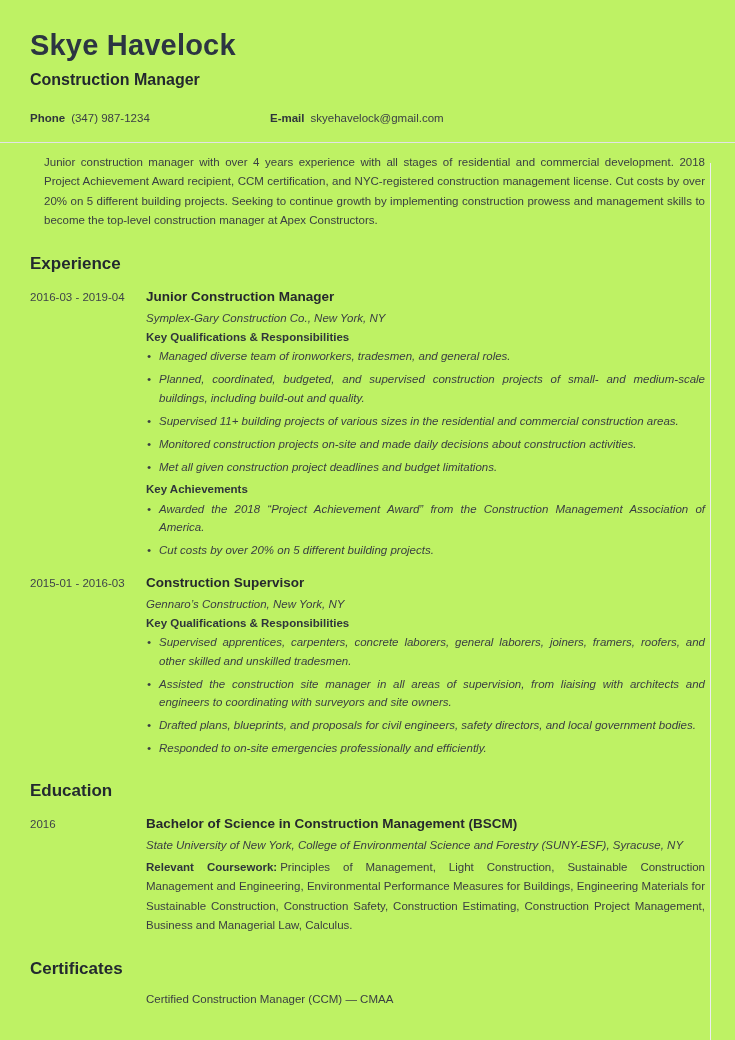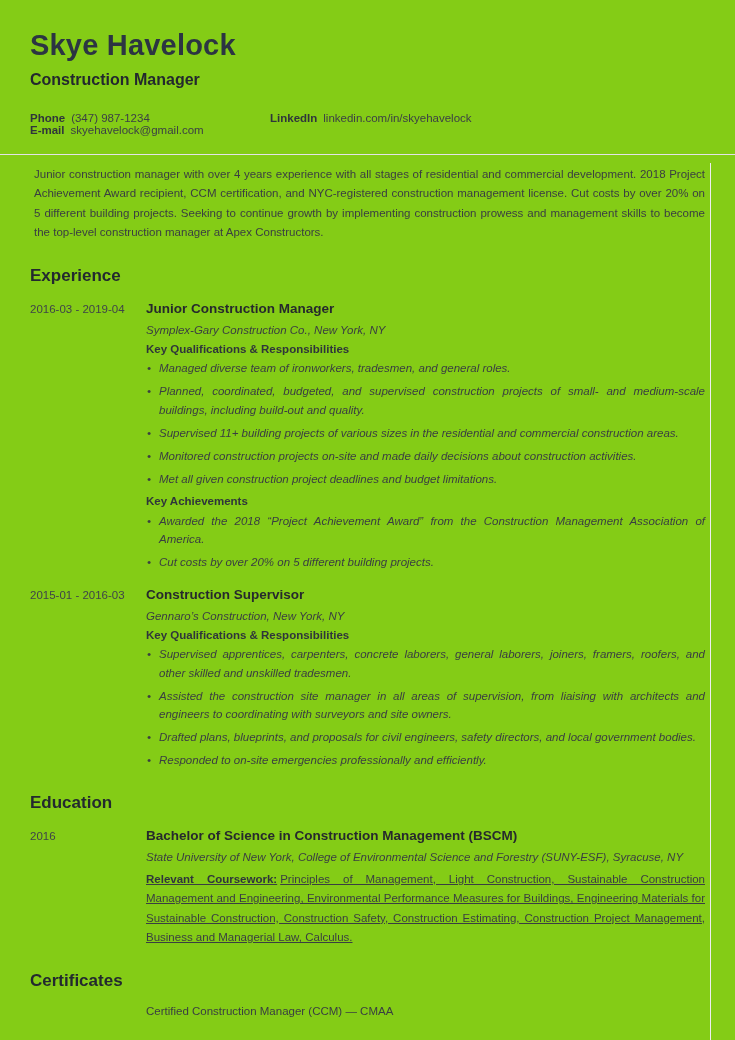--- a/index.html
+++ b/index.html
@@ -1,21 +1,21 @@
 <!DOCTYPE html>
 <html><head>
 <meta charset="utf-8">
 <style>
   html, body { margin: 0; padding: 0; background: #ffffff; }
   .page {
     position: relative;
     width: 735px;
     min-height: 1040px;
     margin: 0 auto;
-    background: #84cc16;
+    background: #bef264;
     font-family: "Liberation Sans", sans-serif;
     color: #3a3e42;
     box-sizing: border-box;
   }
   .content-right-border {
     position: absolute;
     left: 710px;
     top: 163px;
     bottom: 0;
     width: 1px;
@@ -44,21 +44,21 @@
   }
   .contact-label { font-weight: 700; color: #2f353b; margin-right: 6px; }
   .contact-value { color: #3c4045; }
   .header-divider {
     margin: 18px 0 0 0;
     border: none;
     border-top: 1px solid #e3e3e6;
     height: 0;
   }
   .summary {
-    margin: 10px 30px 0 34px;
+    margin: 10px 30px 0 44px;
     font-size: 11.5px;
     line-height: 19.5px;
     text-align: justify;
     color: #3a3e42;
   }
   .section-heading {
     margin: 23px 30px 0 30px;
     font-size: 17px;
     font-weight: 700;
     color: #23292f;
@@ -109,21 +109,20 @@
     left: 1px;
     top: 0;
     color: #3a3e42;
   }
   .coursework {
     margin: 7px 0 0 0;
     font-size: 11.5px;
     line-height: 19.5px;
     text-align: justify;
     color: #3a3e42;
-    text-decoration: underline;
   }
   .coursework .label { font-weight: 700; color: #2f353b; padding-right: 3px; }
   .indented-line {
     margin: 14px 30px 0 146px;
     font-size: 11.5px;
     color: #3a3e42;
   }
 </style>
 </head>
 <body>
@@ -131,23 +130,20 @@
 <div class="page">
   <div class="content-right-border"></div>
 
   <div class="header">
     <h1 class="candidate-name">Skye Havelock</h1>
     <p class="candidate-job-title">Construction Manager</p>
 
     <div class="contact-grid">
       <div>
         <span class="contact-label">Phone</span><span class="contact-value">(347) 987-1234</span>
-      </div>
-      <div>
-        <span class="contact-label">LinkedIn</span><span class="contact-value">linkedin.com/in/skyehavelock</span>
       </div>
       <div>
         <span class="contact-label">E-mail</span><span class="contact-value">skyehavelock@gmail.com</span>
       </div>
     </div>
   </div>
 
   <hr class="header-divider">
 
   <p class="summary">Junior construction manager with over 4 years experience with all stages of residential and commercial development. 2018 Project Achievement Award recipient, CCM certification, and NYC-registered construction management license. Cut costs by over 20% on 5 different building projects. Seeking to continue growth by implementing construction prowess and management skills to become the top-level construction manager at Apex Constructors.</p>

